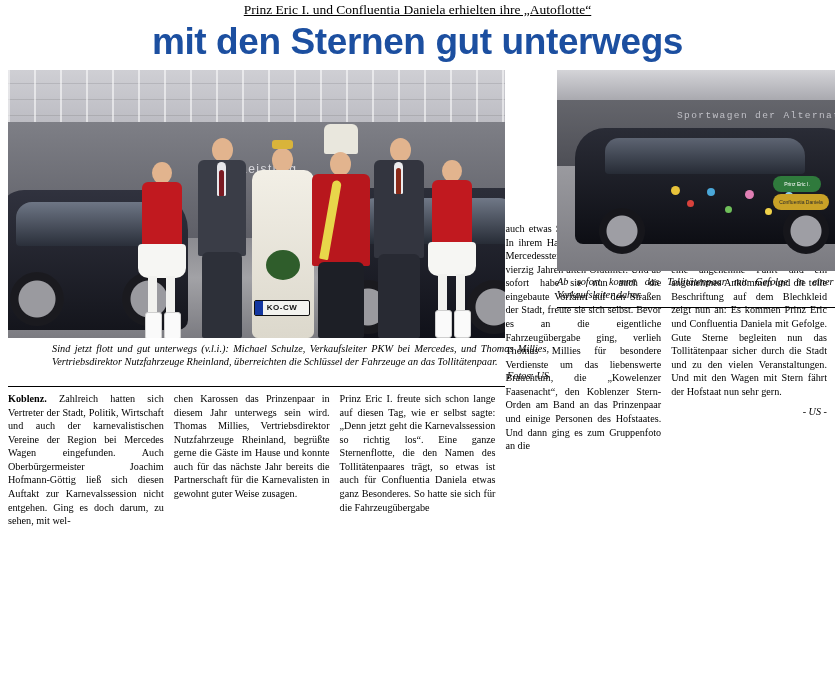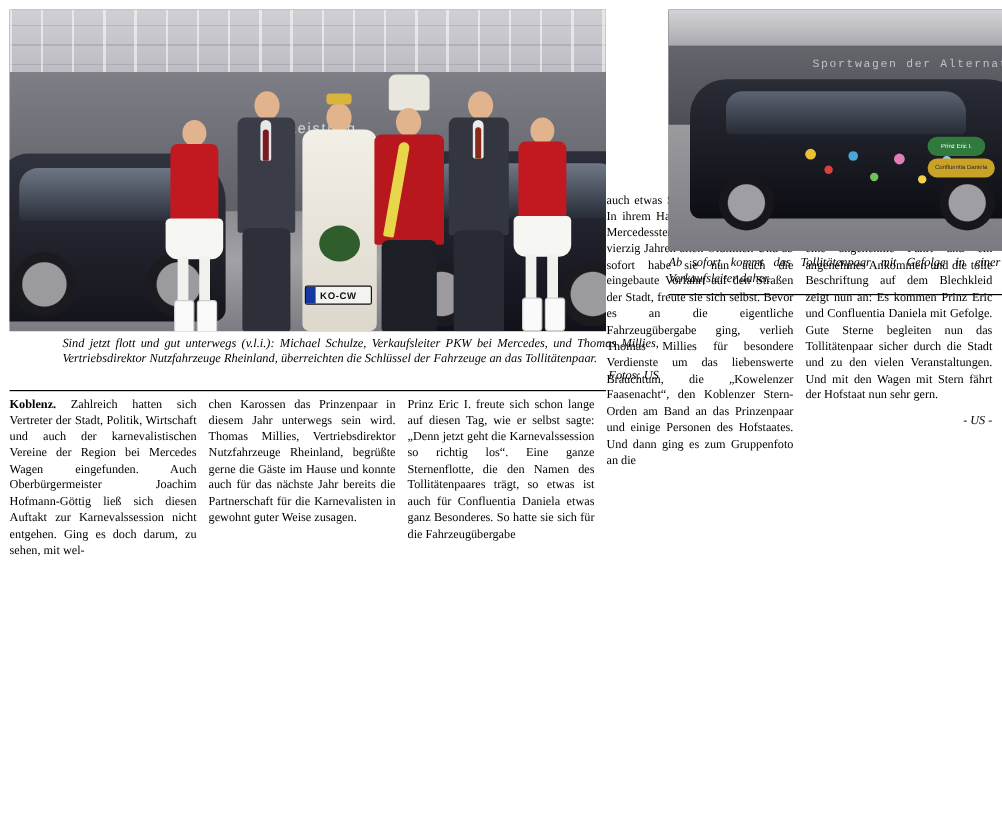--- a/index.html
+++ b/index.html
@@ -215,22 +215,24 @@
     font-family:"Liberation Sans", sans-serif; font-size:5px; color:#fff;
     display:flex; align-items:center; justify-content:center; text-align:center;
   }
 </style>
 </head>
 <body>
 
 <div class="page">
 
 
+  <div class="kicker">Prinz Eric I. und Confluentia Daniela erhielten ihre „Autoflotte“</div>
 
   <h1 class="headline">
+    <span class="l2">mit den Sternen gut unterwegs</span>
   </h1>
 
   <div class="media-row">
 
     <div>
       <div class="photo-main">
         <div class="p1-ceiling"></div>
         <div class="p1-ceilgrid"></div>
         <div class="p1-wall"></div>
         <div class="p1-floor"></div>

